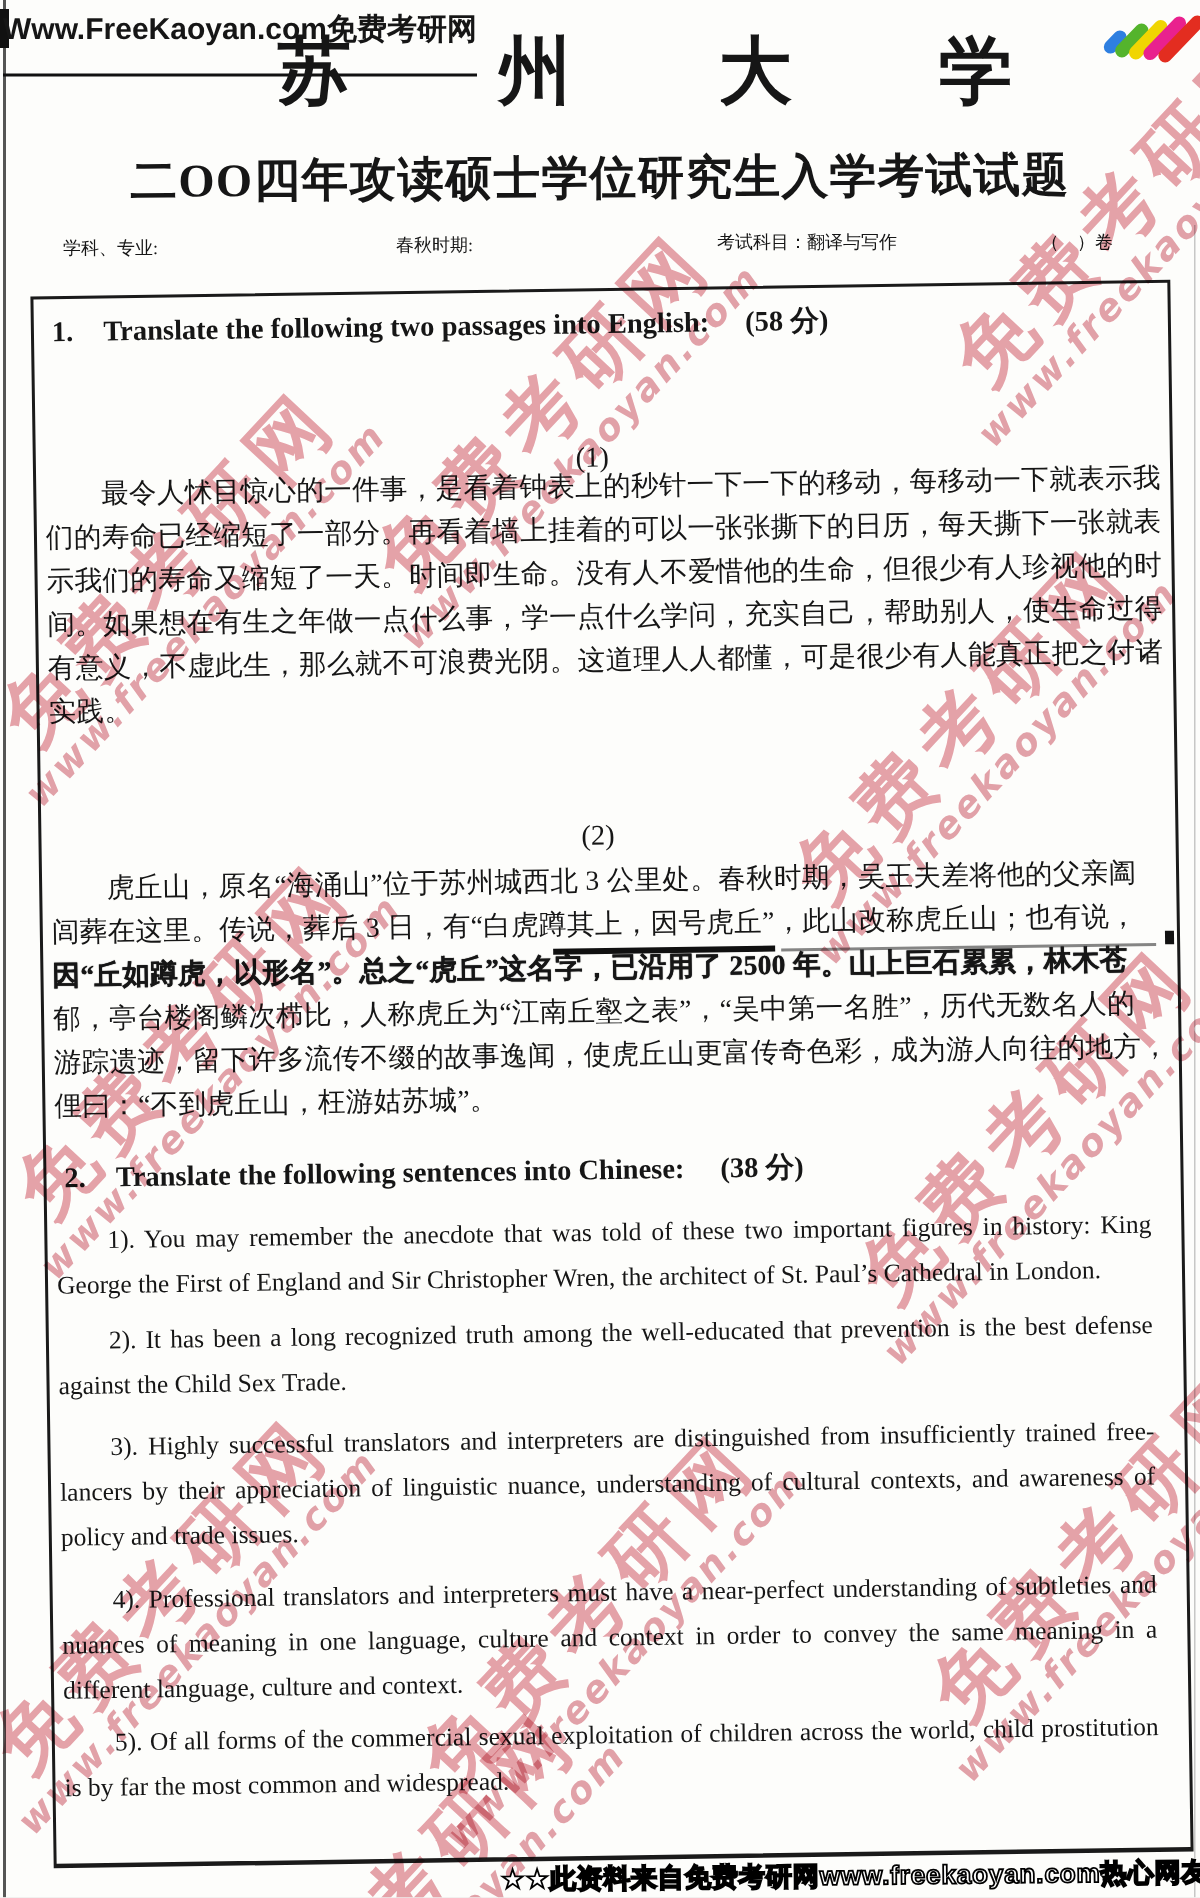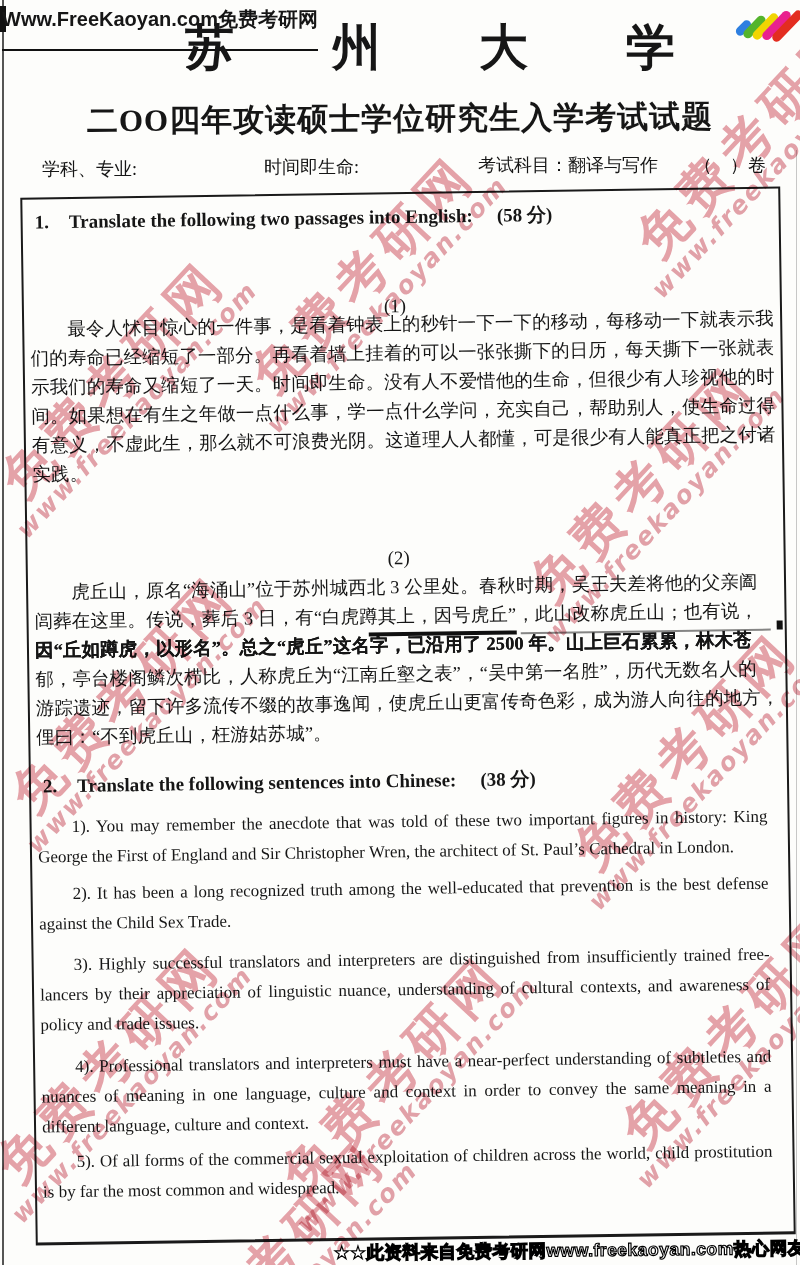--- a/index.html
+++ b/index.html
@@ -32,21 +32,21 @@
   .uni-title{
     position:absolute;left:185px;top:22px;display:flex;gap:98px;
     font-size:49px;font-weight:600;line-height:52px;white-space:nowrap;
   }
   .subtitle{
     position:absolute;left:0;top:98px;width:800px;text-align:center;
     font-size:31px;font-weight:bold;letter-spacing:1px;white-space:nowrap;
     transform:rotate(-0.4deg);
   }
   
-  .form-row{position:absolute;left:0;top:153px;width:800px;height:26px;font-size:18px;}
+  .form-row{position:absolute;left:0;top:153px;width:800px;height:26px;font-size:12px;}
   .form-row span{position:absolute;white-space:nowrap;}
   .f-major{left:42px;top:4px;}
   .f-direction{left:264px;top:2px;}
   .f-subject{left:478px;top:0;}
   .f-volume{left:694px;top:0;}
   
   .exam-box{
     position:absolute;left:28px;top:192px;width:760px;height:1048px;
     border:2px solid #1a1a1a;border-bottom-width:3px;
     transform:rotate(-0.85deg);transform-origin:center center;
@@ -116,21 +116,21 @@
     <span>苏</span>
     <span>州</span>
     <span>大</span>
     <span>学</span>
   </div>
 
   <div class="subtitle">二OO四年攻读硕士学位研究生入学考试试题</div>
 
   <div class="form-row">
     <span class="f-major">学科、专业:</span>
-    <span class="f-direction">时间即生命:</span>
+    <span class="f-direction">春秋时期:</span>
     <span class="f-subject">考试科目：翻译与写作</span>
     <span class="f-volume">（　）卷</span>
   </div>
 
   <div class="exam-box">
 
     <div class="q-header">
       <span class="q-num">1.</span><span>Translate the following two passages into English:</span><span class="q-points">(58 分)</span>
     </div>
 

